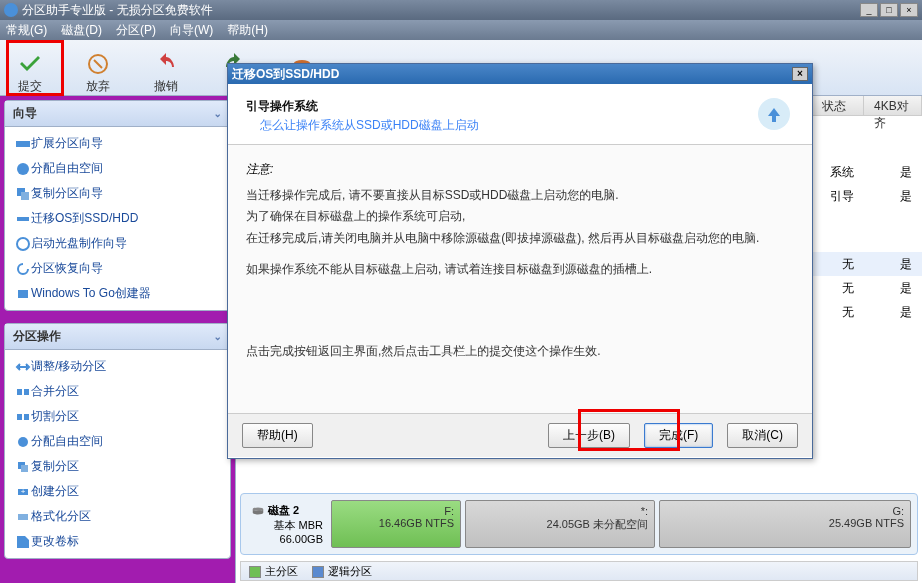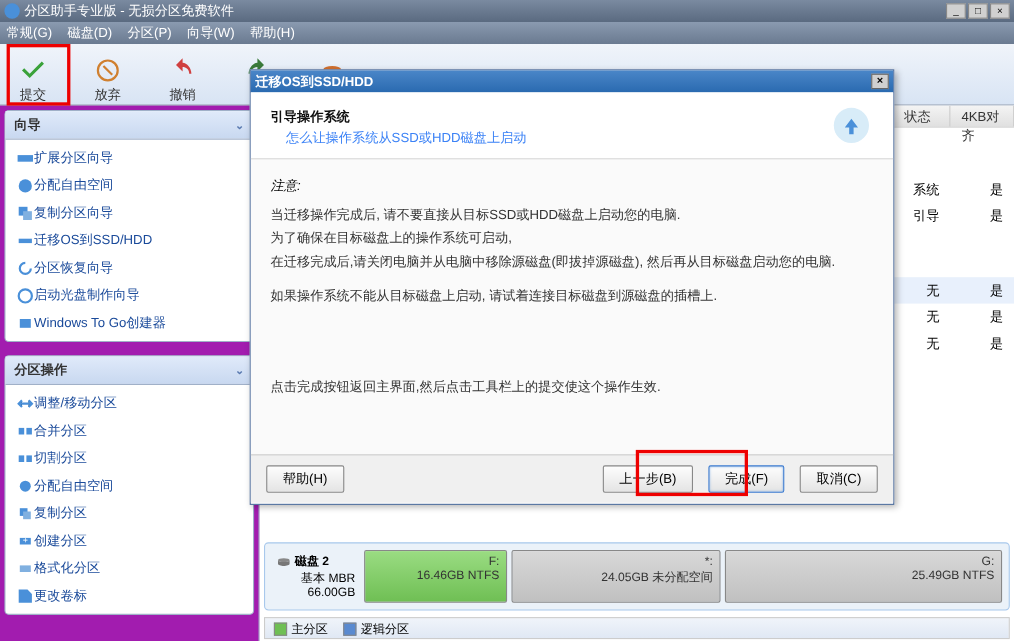--- a/index.html
+++ b/index.html
@@ -165,29 +165,29 @@
             <span>复制分区向导</span>
           </div>
         <div class="panel-item">
             <svg class="pi-icon" viewBox="0 0 16 16">
               <rect x="2" y="6" width="12" height="4" fill="#4a90d9"></rect>
             </svg>
             <span>迁移OS到SSD/HDD</span>
           </div>
         <div class="panel-item">
             <svg class="pi-icon" viewBox="0 0 16 16">
+              <circle cx="8" cy="8" r="6" fill="none" stroke="#4a90d9" stroke-width="2"></circle>
+            </svg>
+            <span>启动光盘制作向导</span>
+          </div>
+        <div class="panel-item">
+            <svg class="pi-icon" viewBox="0 0 16 16">
               <path fill="#4a90d9" d="M8 2a6 6 0 106 6h-2a4 4 0 11-4-4V2z"></path>
             </svg>
             <span>分区恢复向导</span>
-          </div>
-        <div class="panel-item">
-            <svg class="pi-icon" viewBox="0 0 16 16">
-              <circle cx="8" cy="8" r="6" fill="none" stroke="#4a90d9" stroke-width="2"></circle>
-            </svg>
-            <span>启动光盘制作向导</span>
           </div>
         <div class="panel-item">
             <svg class="pi-icon" viewBox="0 0 16 16">
               <rect x="3" y="4" width="10" height="8" fill="#4a90d9"></rect>
             </svg>
             <span>Windows To Go创建器</span>
           </div>
       </div>
     </div>
 

